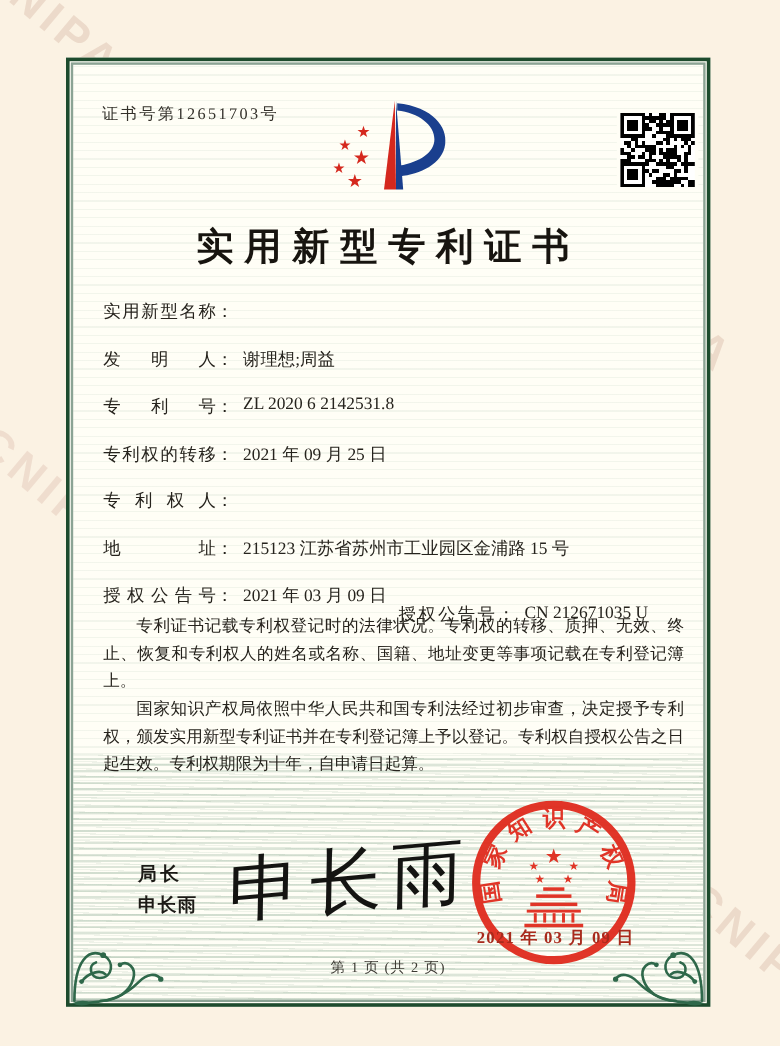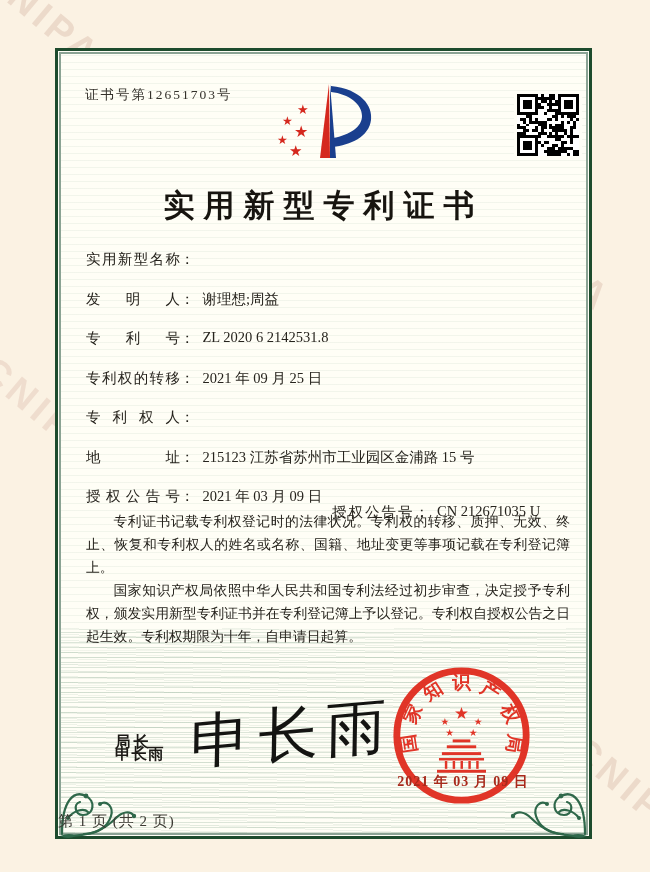--- a/index.html
+++ b/index.html
@@ -49,34 +49,34 @@
                font-size:14.5px; color:#26231d; font-weight:500; }
   .field-label { display:inline-block; width:94px; text-align-last:justify; text-justify:inter-character; }
   .field-colon { margin-right:8px; }
   .pair2 { position:absolute; left:246px; top:16px; display:flex; }
   .pair2 .field-label { width:auto; letter-spacing:2px; }
 
   .body-text { position:absolute; left:28px; top:459px; width:484px;
                font-size:13.8px; line-height:23px; color:#26231d; text-align:justify; }
   .body-text p { text-indent:2em; }
 
-  .sig-role { position:absolute; left:57px; top:681px; font-family:"Liberation Sans", sans-serif;
+  .sig-role { position:absolute; left:57px; top:667px; font-family:"Liberation Sans", sans-serif;
               font-weight:bold; font-size:15.5px; color:#1c1a16; letter-spacing:3px; }
   .sig-name { position:absolute; left:57px; top:693px; font-family:"Liberation Sans", sans-serif;
               font-weight:bold; font-size:15.5px; color:#1c1a16; letter-spacing:1px; }
   .sig-script { position:absolute; left:132px; top:622px; width:236px; height:130px;
                 font-size:60px; color:#141412; transform:rotate(-5deg) skewX(-6deg);
                 letter-spacing:8px; white-space:nowrap; line-height:120px; }
 
   .seal { position:absolute; left:330px; top:611px; width:147px; height:147px; opacity:0.95; }
   .seal-date { position:absolute; left:330px; top:722px; width:150px; text-align:center;
                font-size:14px; font-weight:bold; color:#a82a1c; letter-spacing:1px; }
 
-  .footer-page { position:absolute; left:0; bottom:5px; width:100%; text-align:left;
-                 font-size:15px; color:#3c3a33; letter-spacing:1px; }
+  .footer-page { position:absolute; left:0; bottom:21px; width:100%; text-align:center;
+                 font-size:12px; color:#3c3a33; letter-spacing:1px; }
 </style>
 </head>
 <body>
 
 <div class="canvas">
 
   <span class="wm wm1">CNIPA</span>
   <span class="wm wm2">CNIPA</span>
   <span class="wm wm3">CNIPA</span>
   <span class="wm wm4">CNIPA</span>

